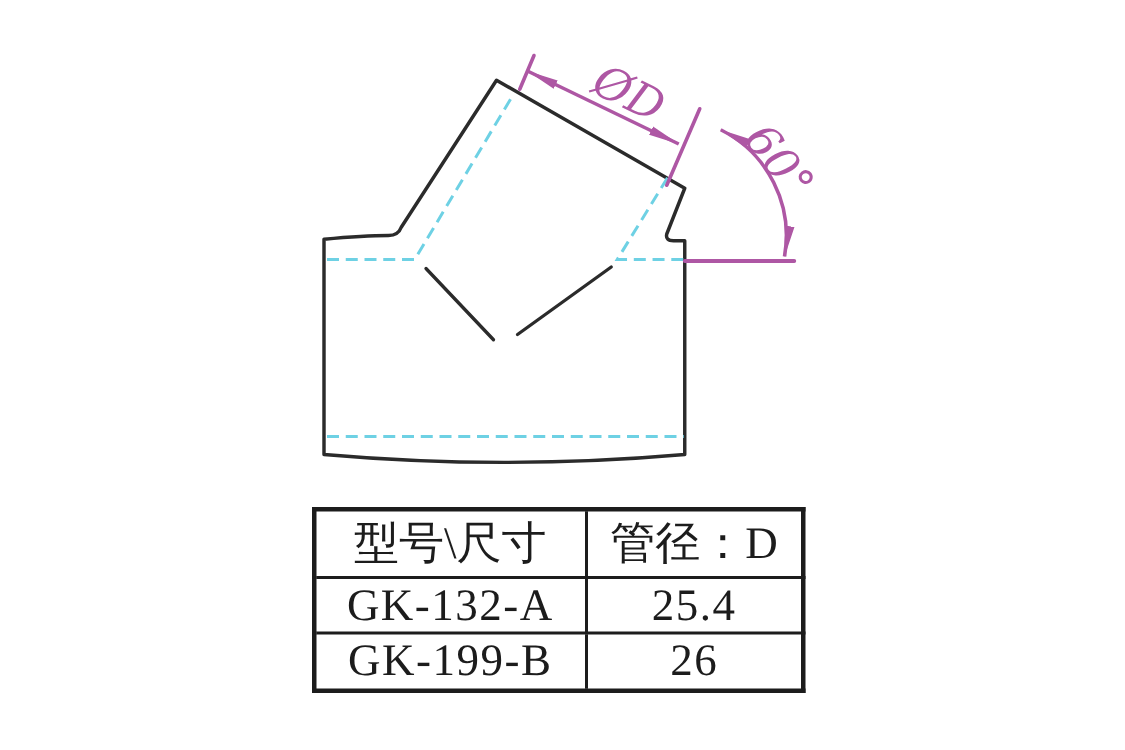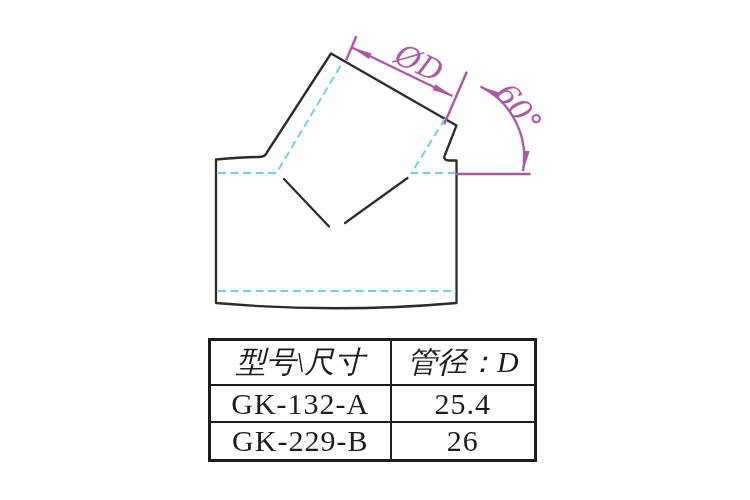--- a/index.html
+++ b/index.html
@@ -22,21 +22,21 @@
   table.spec-table th, table.spec-table td {
     border:2.6px solid #1c1c1c;
     text-align:center; vertical-align:middle;
     font-weight:normal; padding:0; overflow:hidden; white-space:nowrap;
   }
   table.spec-table th { font-size:30px; }
   table.spec-table td { font-size:30px; letter-spacing:1px; }
   td.num-cell { letter-spacing:2px;border-radius:11px; }
   .col-model { width:181px; }
   .col-diam  { width:145px; }
-  tr.hdr-row  { height:40px;font-style:italic; }
+  tr.hdr-row  { height:40px; }
   tr.data-row { height:32px; }
 </style>
 </head>
 <body>
 
 <div class="stage">
 
   <svg class="drawing-svg" width="750" height="500" viewBox="0 0 750 500">
     <defs>
       <marker id="arrow" viewBox="0 0 21 8" refX="20.5" refY="4" markerWidth="21" markerHeight="8" markerUnits="userSpaceOnUse" orient="auto-start-reverse">
@@ -82,20 +82,20 @@
       <tbody>
         <tr class="hdr-row">
           <th>型号\尺寸</th>
           <th>管径：D</th>
         </tr>
         <tr class="data-row">
           <td>GK-132-A</td>
           <td class="num-cell">25.4</td>
         </tr>
         <tr class="data-row">
-          <td>GK-229-B</td>
+          <td>GK-199-B</td>
           <td class="num-cell">26</td>
         </tr>
       </tbody>
     </table>
   </div>
 
 </div>
 
 </body></html>

